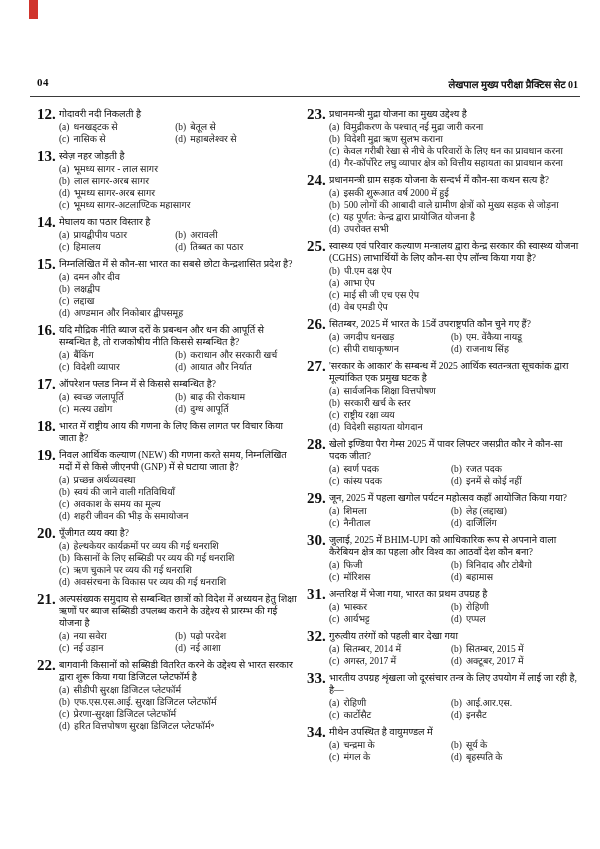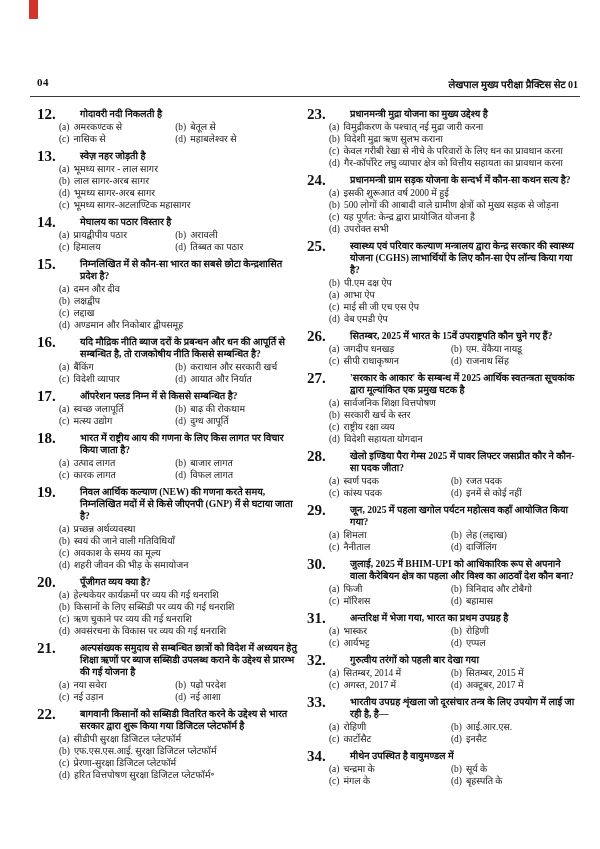--- a/index.html
+++ b/index.html
@@ -11,42 +11,42 @@
   .ribbon{position:absolute;left:29px;top:0;width:9px;height:19px;}
   .pageno{position:absolute;left:37px;top:76px;font-size:11px;font-weight:bold;letter-spacing:.5px;}
   .header-right{position:absolute;right:22px;top:77px;font-size:10px;font-weight:bold;}
   .rule{position:absolute;left:30px;width:550px;top:96px;border-top:1.2px solid #3a3a3a;}
   .col{position:absolute;top:108px;font-size:9.5px;line-height:12px;}
   .col-left{left:37px;width:260px;}
   .col-right{left:307px;width:272px;}
   .question{display:flex;margin-bottom:5px;}
   .qno{flex:none;width:22px;font-weight:bold;font-size:15px;}
   .qbody{flex:1;min-width:0;}
-  .qtext{font-weight:bold;font-size:9.6px;margin-left:21px;}
+  .qtext{font-weight:normal;font-size:9.6px;}
   .opts{margin-top:1px;}
   .opts.grid{display:grid;grid-template-columns:48% 52%;column-gap:2px;}
   .opt{padding-left:14px;text-indent:-14px;font-size:9.4px;color:#161616;}
   .opt .lbl{margin-right:4px;}
 </style>
 </head>
 <body>
 
 <div class="ribbon" style="background: rgb(208, 52, 44);"></div>
 
 <div class="pageno">04</div>
 <div class="header-right">लेखपाल मुख्य परीक्षा  प्रैक्टिस सेट 01</div>
 <div class="rule"></div>
 
 <div class="col col-left" id="col0">
     <div class="question">
       <span class="qno">12.</span>
       <div class="qbody">
         <div class="qtext">गोदावरी नदी निकलती है</div>
         <div class="opts grid">
-          <div class="opt"><span class="lbl">(a)</span><span class="otx">अमरकण्टक से</span></div>
+          <div class="opt"><span class="lbl">(a)</span><span class="otx">धनखड्टक से</span></div>
           <div class="opt"><span class="lbl">(b)</span><span class="otx">बेतूल से</span></div>
           <div class="opt"><span class="lbl">(c)</span><span class="otx">नासिक से</span></div>
           <div class="opt"><span class="lbl">(d)</span><span class="otx">महाबलेश्वर से</span></div>
         </div>
       </div>
     </div>
     <div class="question">
       <span class="qno">13.</span>
       <div class="qbody">
         <div class="qtext">स्वेज़ नहर जोड़ती है</div>
@@ -103,26 +103,20 @@
           <div class="opt"><span class="lbl">(b)</span><span class="otx">बाढ़ की रोकथाम</span></div>
           <div class="opt"><span class="lbl">(c)</span><span class="otx">मत्स्य उद्योग</span></div>
           <div class="opt"><span class="lbl">(d)</span><span class="otx">दुग्ध आपूर्ति</span></div>
         </div>
       </div>
     </div>
     <div class="question">
       <span class="qno">18.</span>
       <div class="qbody">
         <div class="qtext">भारत में राष्ट्रीय आय की गणना के लिए किस लागत पर विचार किया जाता है?</div>
-        <div class="opts grid">
-          <div class="opt"><span class="lbl">(a)</span><span class="otx">उत्पाद लागत</span></div>
-          <div class="opt"><span class="lbl">(b)</span><span class="otx">बाजार लागत</span></div>
-          <div class="opt"><span class="lbl">(c)</span><span class="otx">कारक लागत</span></div>
-          <div class="opt"><span class="lbl">(d)</span><span class="otx">विफल लागत</span></div>
-        </div>
       </div>
     </div>
     <div class="question">
       <span class="qno">19.</span>
       <div class="qbody">
         <div class="qtext">निवल आर्थिक कल्याण (NEW) की गणना करते समय, निम्नलिखित मदों में से किसे जीएनपी (GNP) में से घटाया जाता है?</div>
         <div class="opts list">
           <div class="opt"><span class="lbl">(a)</span><span class="otx">प्रच्छन्न अर्थव्यवस्था</span></div>
           <div class="opt"><span class="lbl">(b)</span><span class="otx">स्वयं की जाने वाली गतिविधियाँ</span></div>
           <div class="opt"><span class="lbl">(c)</span><span class="otx">अवकाश के समय का मूल्य</span></div>

